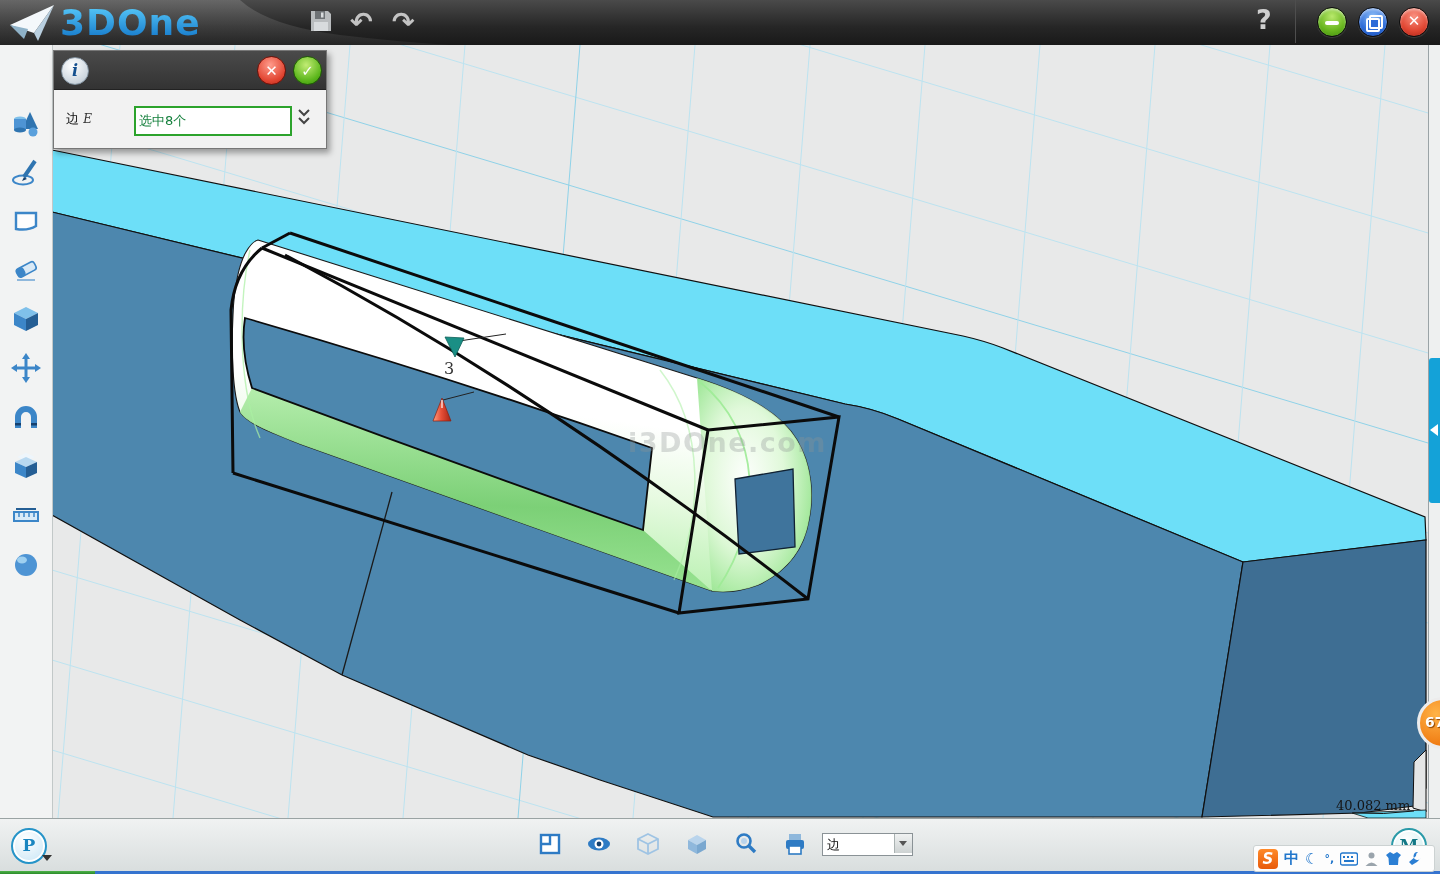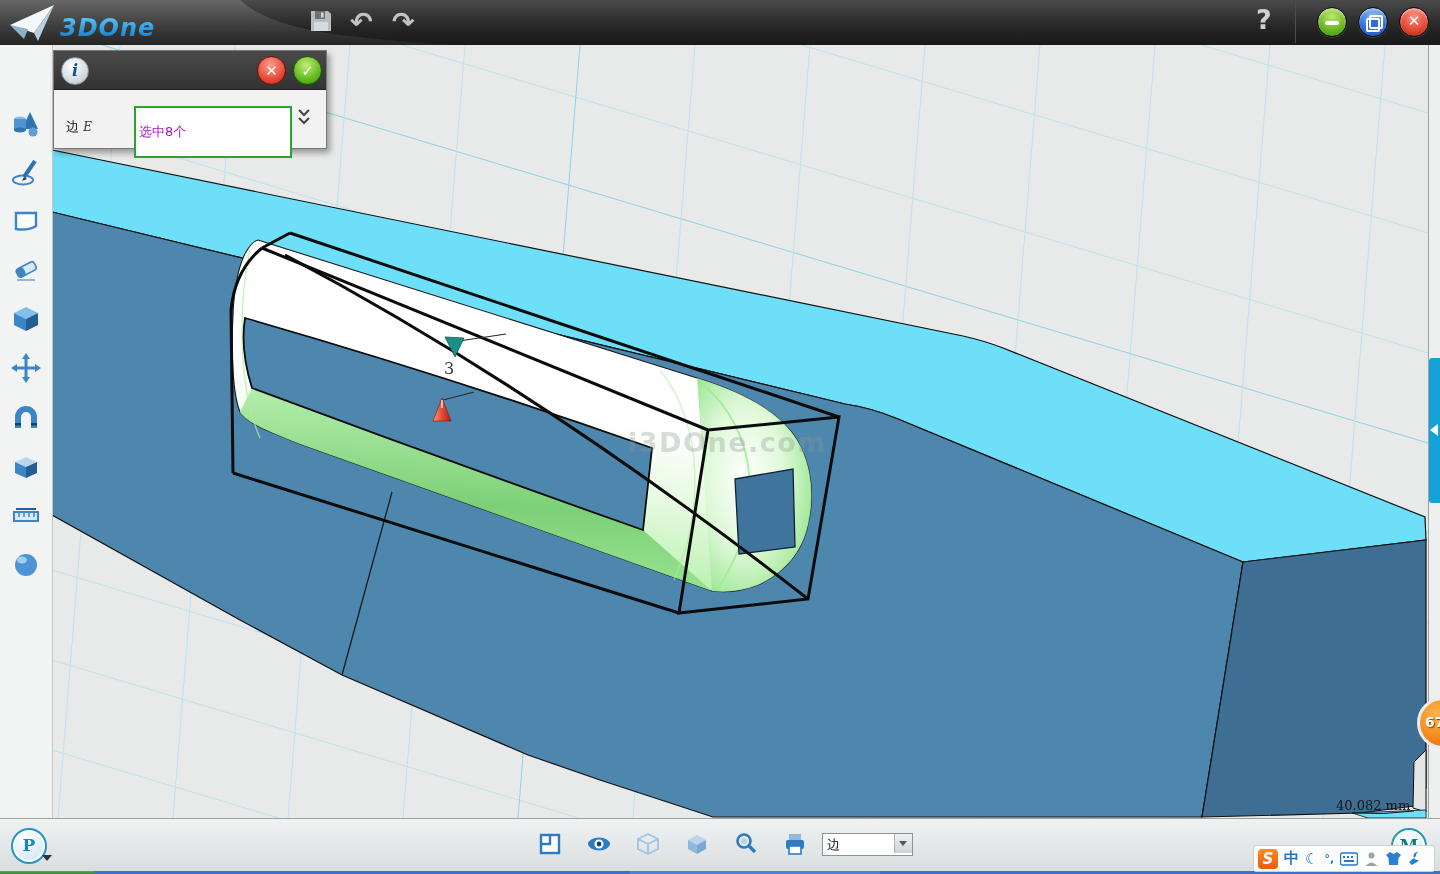--- a/index.html
+++ b/index.html
@@ -1,21 +1,21 @@
 <!DOCTYPE html>
 <html><head>
 <meta charset="utf-8">
 <style>
   html,body{margin:0;padding:0;}
   body{width:1440px;height:874px;position:relative;overflow:hidden;background:#e8e9e9;font-family:"DejaVu Sans",sans-serif;}
   
   #titlebar{position:absolute;left:0;top:0;width:1440px;height:45px;background:linear-gradient(#4a4a4a,#262626 60%,#191919);z-index:30;}
   #logo-swoosh{position:absolute;left:0;top:0;}
   #logo{position:absolute;left:8px;top:3px;width:50px;height:40px;}
-  #logo-text{position:absolute;left:60px;top:14px;font-size:24px;font-style:italic;font-weight:bold;letter-spacing:1px;
+  #logo-text{position:absolute;left:60px;top:2px;font-size:36px;font-weight:bold;letter-spacing:1px;
      background:linear-gradient(#5fd2ff,#0d6fc4);-webkit-background-clip:text;background-clip:text;color:transparent;}
   .tb-ico{position:absolute;top:6px;color:#c3c3c3;}
   #save-ico{left:308px;top:8px;}
   #undo-ico{left:350px;font-size:27px;font-weight:bold;}
   #redo-ico{left:392px;font-size:27px;font-weight:bold;}
   #win-title{position:absolute;left:0;top:13px;width:1440px;text-align:center;font-size:15px;color:#dfe8ee;}
   #win-title .fname{color:#b7d8f3;}
   #help-q{position:absolute;left:1256px;top:4px;font-size:27px;font-weight:bold;color:#cfcfcf;}
   #tb-divider{position:absolute;left:1295px;top:0px;width:1px;height:43px;background:#4e4e4e;}
   .winbtn{position:absolute;top:7px;width:28px;height:28px;border-radius:50%;border:1px solid #0c0c0c;box-shadow:0 1px 1px rgba(255,255,255,.15), inset 0 2px 3px rgba(255,255,255,.55);}
@@ -41,23 +41,23 @@
   
   #dialog{position:absolute;left:53px;top:50px;width:272px;height:97px;border:1px solid #777;background:#f2f2f2;box-shadow:3px 4px 6px rgba(0,0,0,.35);z-index:40;}
   #dialog-header{position:absolute;left:0;top:0;width:100%;height:38px;background:linear-gradient(#4a4a4a,#333);border-bottom:1px solid #222;}
   #dlg-info{position:absolute;left:7px;top:6px;width:26px;height:26px;border-radius:50%;background:radial-gradient(circle at 40% 30%,#ffffff,#cdd6de 70%,#aab6c0);border:1px solid #8494a2;}
   #dlg-info span{position:absolute;width:100%;text-align:center;top:3px;font-family:"DejaVu Serif",serif;font-style:italic;font-weight:bold;font-size:16px;color:#15508e;}
   .dlg-btn{position:absolute;top:5px;width:27px;height:27px;border-radius:50%;}
   #dlg-cancel{left:203px;background:radial-gradient(circle at 45% 30%,#ff9c8c,#e24632 65%,#b42618);border:1px solid #6e1008;}
   #dlg-ok{left:239px;background:radial-gradient(circle at 45% 30%,#c2ec74,#5cb61c 65%,#338e0a);border:1px solid #1e5a04;}
   .dlg-btn span{position:absolute;width:100%;height:100%;display:flex;align-items:center;justify-content:center;color:#fff;font-size:15px;font-weight:bold;}
   #dialog-body{position:absolute;left:0;top:39px;width:100%;height:58px;}
-  #dlg-label{position:absolute;left:12px;top:28px;font-size:13px;color:#111;}
+  #dlg-label{position:absolute;left:12px;top:20px;font-size:13px;color:#111;}
   #dlg-label i{font-family:"DejaVu Serif",serif;font-size:12px;color:#333;}
-  #dlg-input{position:absolute;left:80px;top:16px;width:148px;height:18px;border:2px solid #2ca32c;background:#fff;font-size:13px;font-family:"DejaVu Sans",sans-serif;padding:15px 3px;color:#a21caf;}
+  #dlg-input{position:absolute;left:80px;top:16px;width:148px;height:18px;border:2px solid #2ca32c;background:#fff;font-size:13px;font-family:"DejaVu Sans",sans-serif;padding:4px 3px;color:#15803d;}
   #dlg-expand{position:absolute;left:243px;top:17px;width:14px;height:22px;}
   
   #bottombar{position:absolute;left:0;top:818px;width:1440px;height:52px;background:linear-gradient(#f0f2f2,#d9dede);border-top:1px solid #9aa3a3;z-index:30;}
   #p-btn{position:absolute;left:11px;top:9px;width:32px;height:32px;border-radius:50%;background:radial-gradient(circle at 40% 30%,#ffffff,#d6ecf8 70%,#b8dcf0);border:2px solid #2694c8;box-shadow:inset 0 0 0 2px #fff;}
   #p-btn span{position:absolute;width:100%;text-align:center;top:5px;font-family:"DejaVu Serif",serif;font-weight:bold;font-size:17px;color:#1a86c0;}
   #p-arrow{position:absolute;left:42px;top:36px;width:0;height:0;border-left:5px solid transparent;border-right:5px solid transparent;border-top:6px solid #333;}
   #bb-icons{position:absolute;left:538px;top:13px;display:flex;gap:25px;}
   .bb-ico{width:24px;height:24px;}
   #bb-select{position:absolute;left:822px;top:14px;width:89px;height:21px;background:#fff;border:1px solid #8a9296;}
   #bb-select .val{position:absolute;left:4px;top:2px;font-size:13px;color:#111;}

